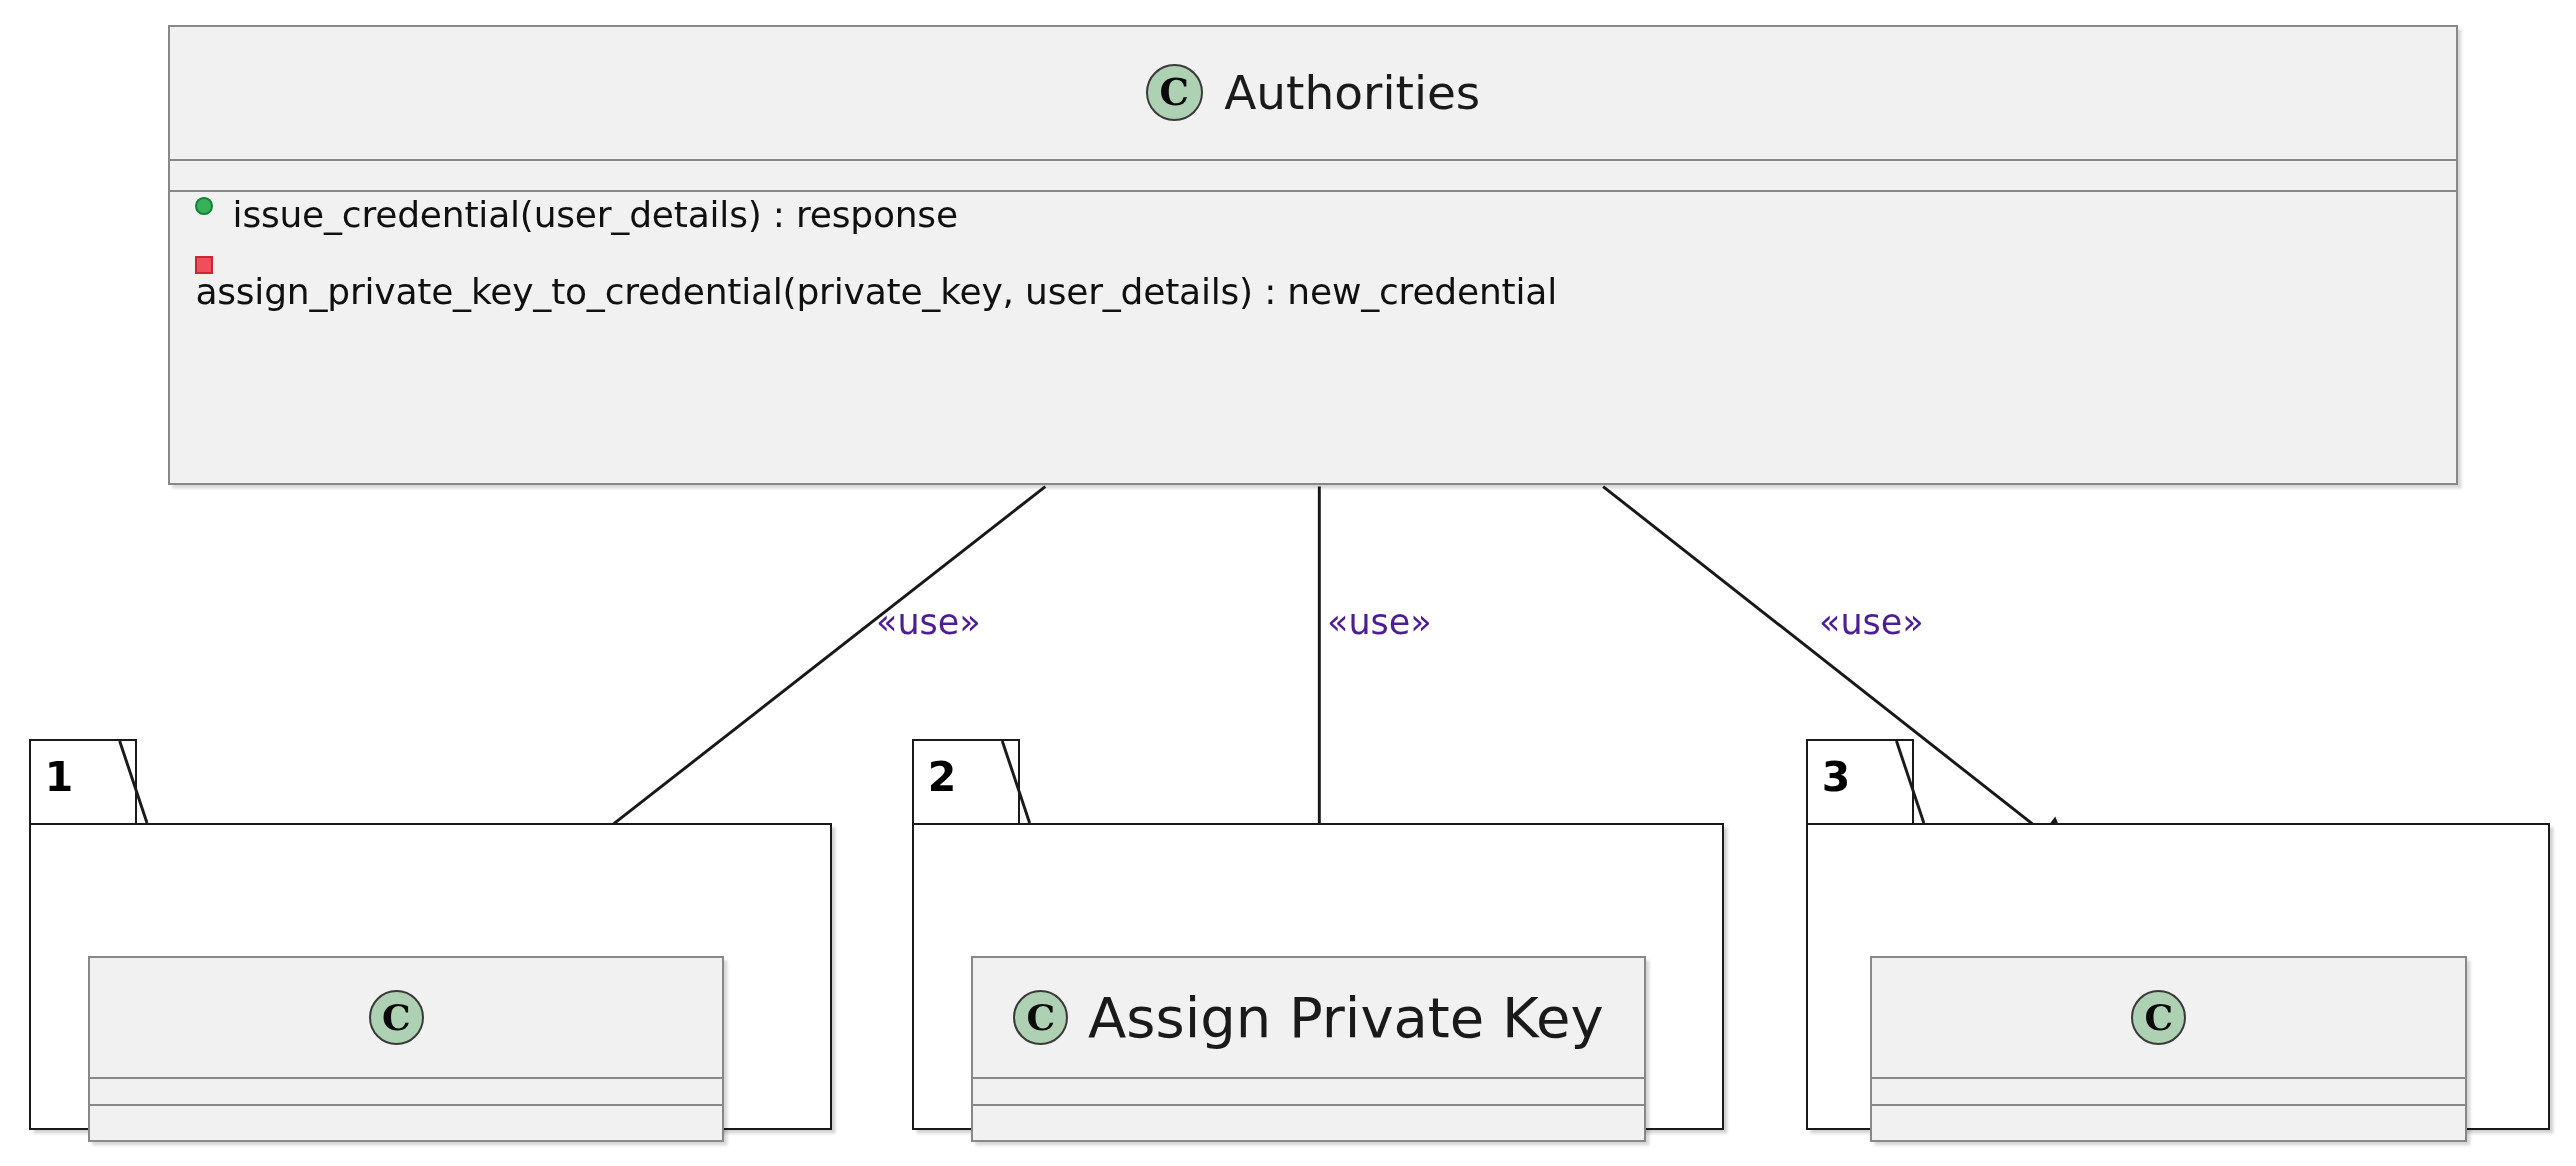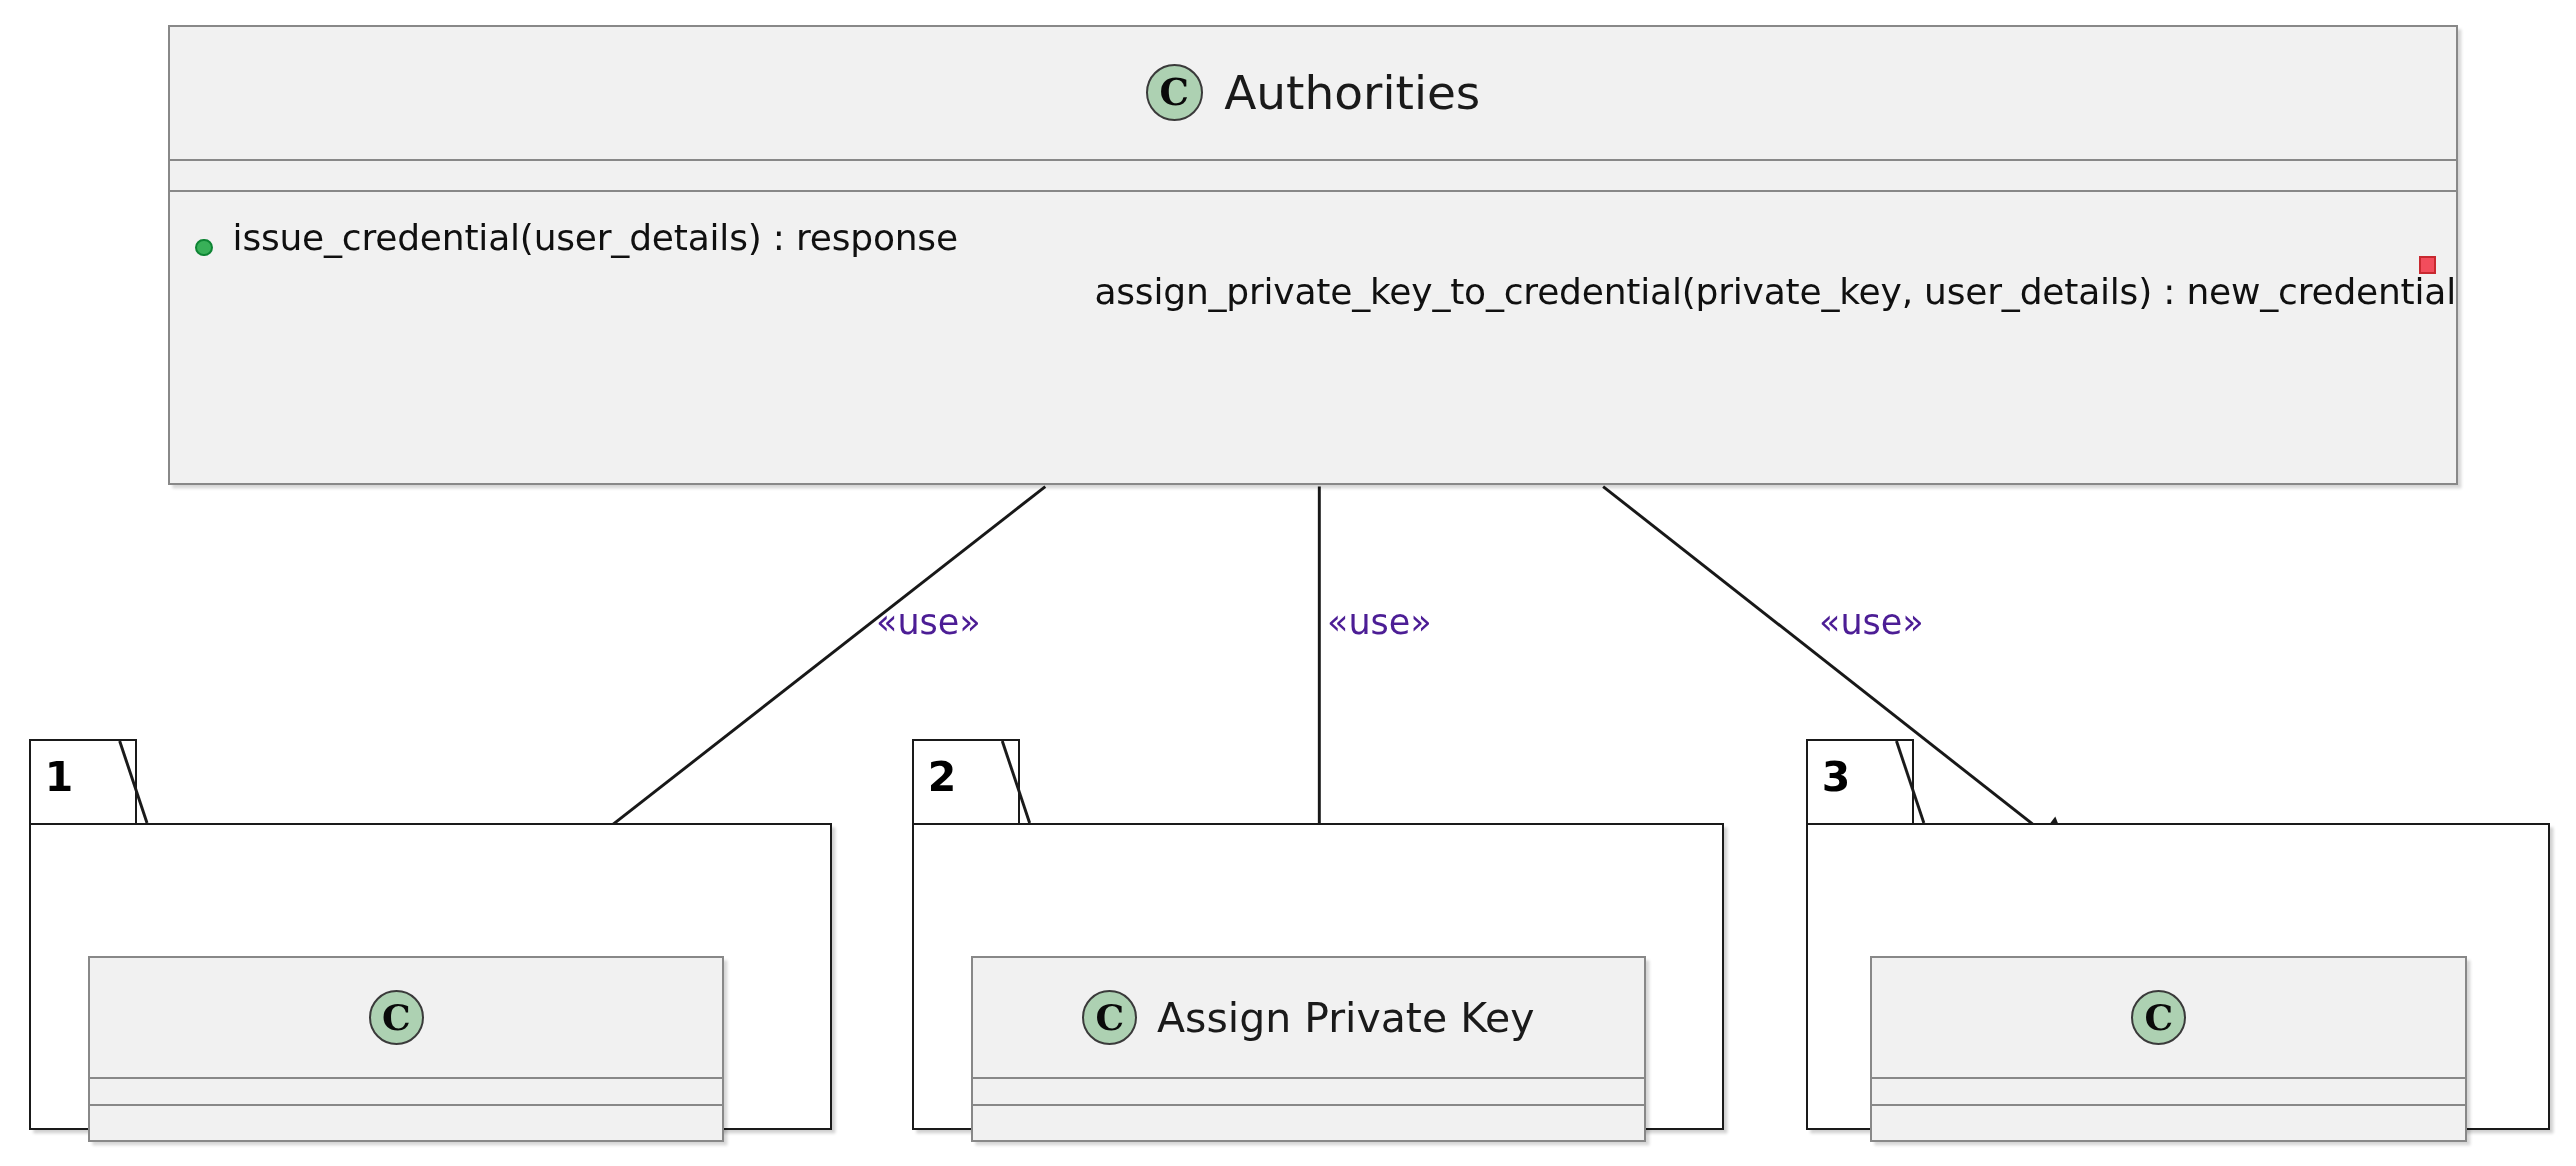--- a/index.html
+++ b/index.html
@@ -55,21 +55,21 @@
   }
 
   .cb-name{
     color:#1A1A1A;
     white-space:nowrap;
   }
 
   
   .mrow{
     display:flex;
-    align-items:flex-end;
+    align-items:flex-start;
     white-space:nowrap;
     line-height:1.0;
   }
   .bullet{
     flex:0 0 auto;
     display:inline-block;
     box-sizing:border-box;
   }
   .bullet.public{
     width:17.6px;height:17.6px;border-radius:50%;
@@ -215,21 +215,21 @@
     <div class="pkg-tab" style="left:0; top:0; width:108px; height:86px;"></div>
     <svg class="pkg-tab-slant" viewBox="0 0 830 400" width="812" height="391">
       <line x1="92" y1="2" x2="120" y2="86" stroke="#1A1A1A" stroke-width="3"></line>
     </svg>
     <div class="pkg-num" style="left:15.7px; top:17.6px;">2</div>
     <div class="pkg-body" style="left:0; top:84px; width:812px; height:307px;"></div>
 
     <div class="classbox" style="left:59px; top:217px; width:675px; height:186px;">
       <div class="cb-title" style="height:119px;">
         <span class="cicon" style="width:55px;height:55px;line-height:51px;font-size:36px;margin-right:19.6px;">C</span>
-        <span class="cb-name" style="font-size:41px;">Assign Private Key</span>
+        <span class="cb-name" style="font-size:56px;">Assign Private Key</span>
       </div>
       <div class="cb-sep"></div>
       <div class="cb-empty" style="height:25.4px;"></div>
       <div class="cb-sep"></div>
       <div class="cb-empty" style="height:29px;"></div>
     </div>
   </div>
 
   <div class="package" style="left:1806px; top:739px; width:744px; height:391px;">
     <div class="pkg-tab" style="left:0; top:0; width:108px; height:86px;"></div>

